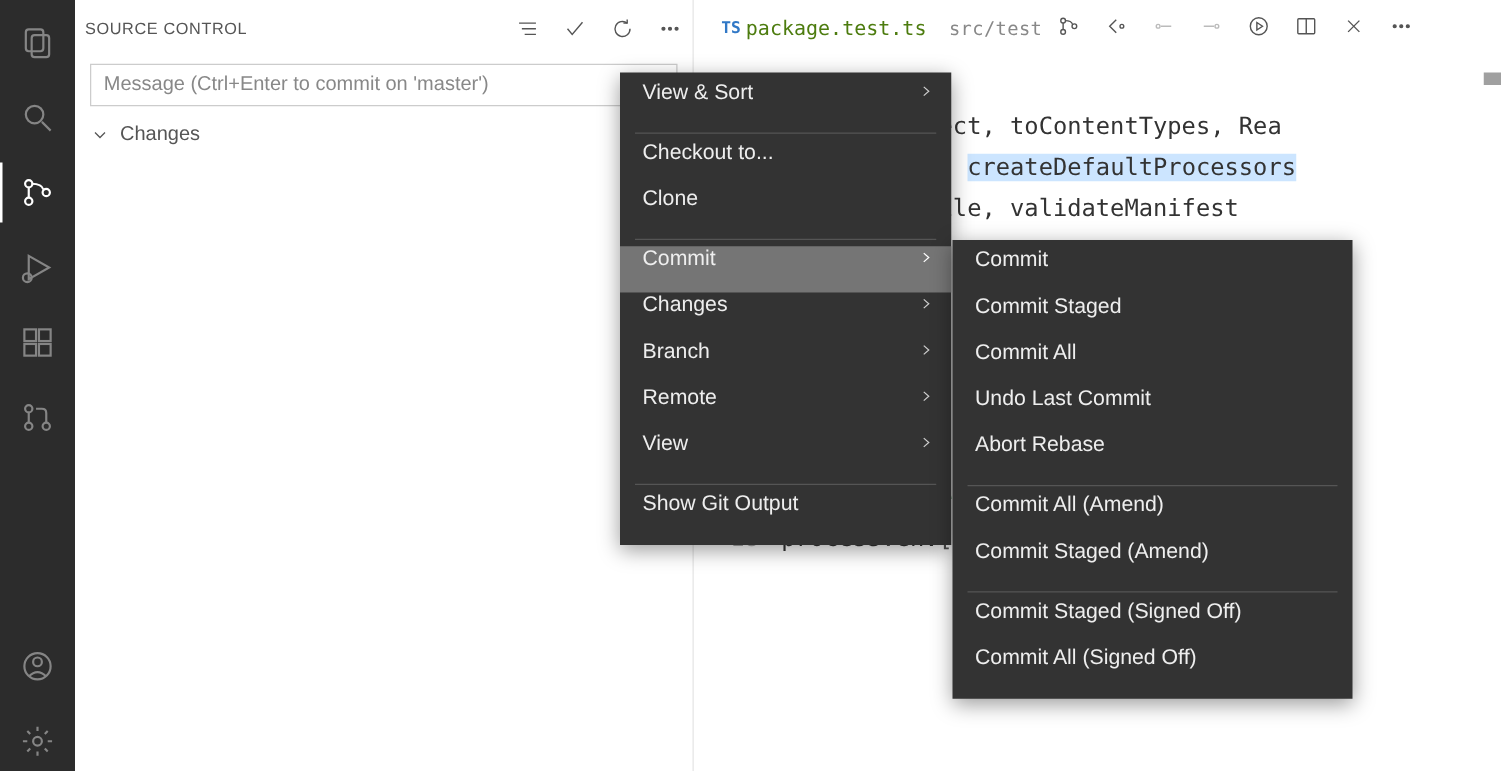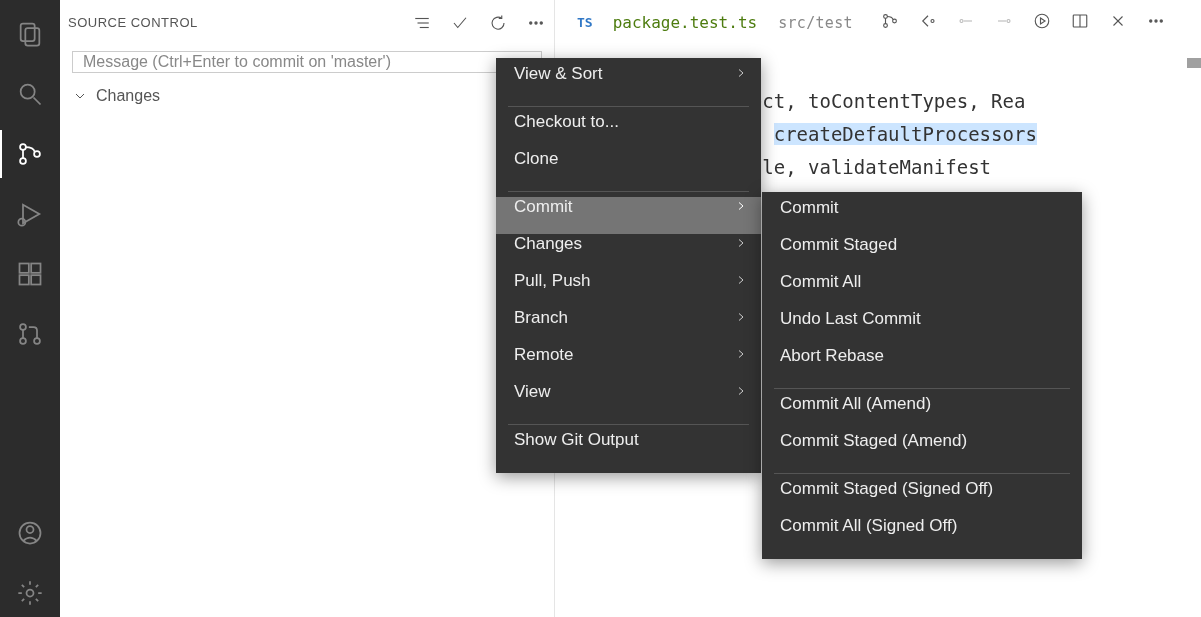--- a/index.html
+++ b/index.html
@@ -15,31 +15,31 @@
   .activity-item.active svg { stroke: #fff; }
 
   
   .scm-panel { width: 495px; background: #fff; border-right: 1px solid #e5e5e5; display: flex; flex-direction: column; }
   .scm-header { height: 45px; display: flex; align-items: center; padding: 0 8px; }
   .scm-title { font-size: 13px; letter-spacing: 0.5px; color: #555; flex: 1; }
   .scm-actions { display: flex; gap: 18px; align-items: center; }
   .scm-actions .icon-btn { width: 20px; height: 20px; display: flex; align-items: center; justify-content: center; }
   .scm-actions svg { width: 18px; height: 18px; stroke: #555; fill: none; stroke-width: 1.5; }
   .scm-message { margin: 6px 12px 10px 12px; }
-  .scm-message input { width: 100%; height: 22px; border: 1px solid #ccc; padding: 0 10px; font-size: 16px; color: #333; font-family: inherit; }
+  .scm-message input { width: 100%; height: 34px; border: 1px solid #ccc; padding: 0 10px; font-size: 16px; color: #333; font-family: inherit; }
   .scm-message input::placeholder { color: #888; }
   .scm-changes { padding: 4px 12px; display: flex; align-items: center; gap: 8px; font-size: 16px; color: #555; }
   .scm-changes svg { width: 16px; height: 16px; stroke: #555; fill: none; stroke-width: 1.5; }
 
   
   .editor { flex: 1; display: flex; flex-direction: column; font-family: "Consolas", "Menlo", monospace; }
-  .editor-tabs { height: 45px; display: flex; align-items: center; padding-left: 22px; gap: 18px; }
+  .editor-tabs { height: 45px; display: flex; align-items: center; padding-left: 22px; gap: 2px; }
   .tab-lang { color: #3178c6; font-weight: 700; font-size: 13px; }
   .tab-name { font-size: 16px; color: #4d7c0f; margin-left: 2px; }
-  .tab-path { font-size: 15px; color: #888; margin-left: 3px; letter-spacing: 0.3px; }
+  .tab-path { font-size: 15px; color: #888; margin-left: 16px; letter-spacing: 0.3px; }
   .editor-actions { display: flex; gap: 20px; align-items: center; margin-left: 10px; }
   .editor-actions .icon-btn svg { width: 18px; height: 18px; stroke: #555; fill: none; stroke-width: 1.5; }
   .editor-actions .icon-btn.dim svg { stroke: #bbb; }
 
   .code { flex: 1; padding-top: 40px; font-size: 19px; line-height: 33px; white-space: pre; overflow: hidden; }
   .code-line { display: flex; }
   .gutter { width: 70px; text-align: right; color: #aaa; padding-right: 18px; flex-shrink: 0; }
   .tok-fn { color: #6f42c1; }
   .tok-str { color: #22863a; }
   .tok-com { color: #2b9348; }
@@ -235,26 +235,20 @@
           <polyline points="8,5 16,12 8,19"></polyline>
         </svg></span>
     </div>
     <div class="menu-item">
       <span>Changes</span>
       <span class="arrow"><svg viewBox="0 0 24 24">
           <polyline points="8,5 16,12 8,19"></polyline>
         </svg></span>
     </div>
     <div class="menu-item">
-      <span>Pull, Push</span>
-      <span class="arrow"><svg viewBox="0 0 24 24">
-          <polyline points="8,5 16,12 8,19"></polyline>
-        </svg></span>
-    </div>
-    <div class="menu-item">
       <span>Branch</span>
       <span class="arrow"><svg viewBox="0 0 24 24">
           <polyline points="8,5 16,12 8,19"></polyline>
         </svg></span>
     </div>
     <div class="menu-item">
       <span>Remote</span>
       <span class="arrow"><svg viewBox="0 0 24 24">
           <polyline points="8,5 16,12 8,19"></polyline>
         </svg></span>

